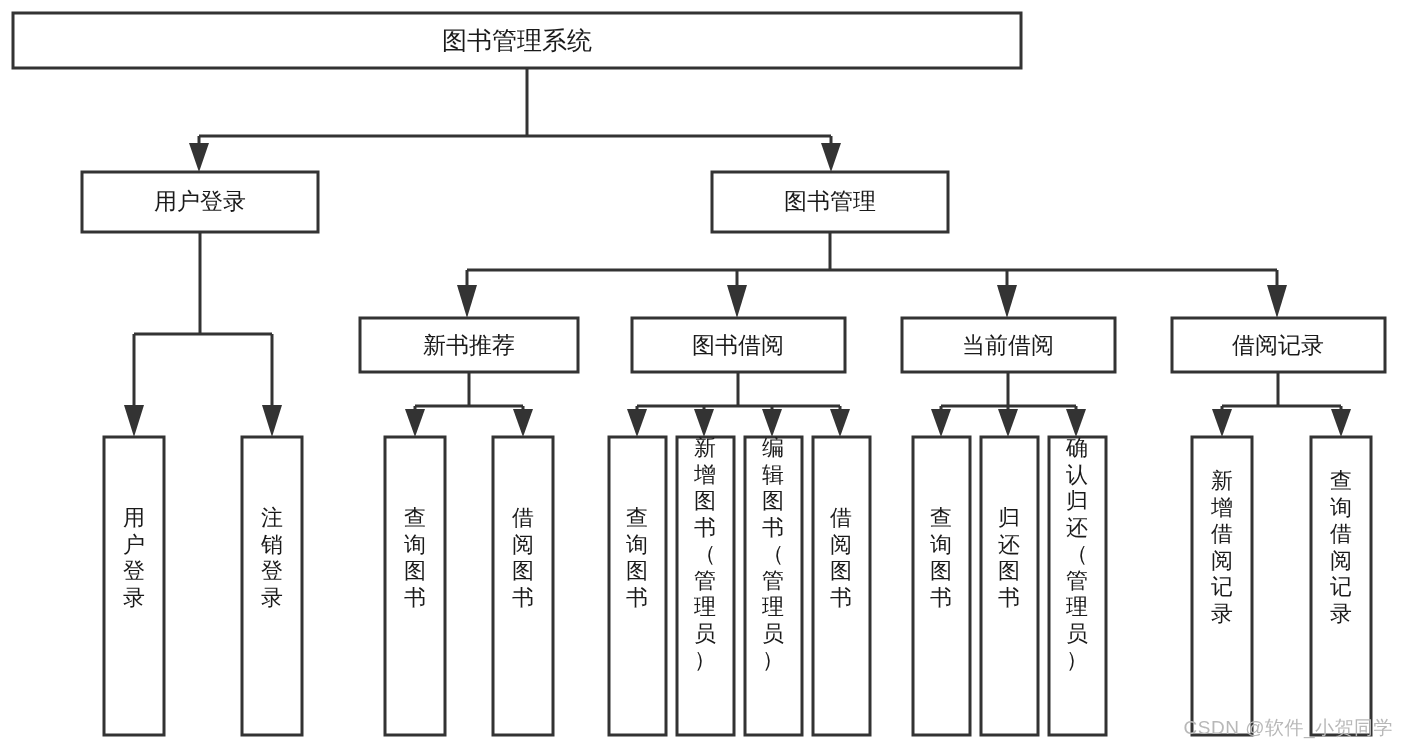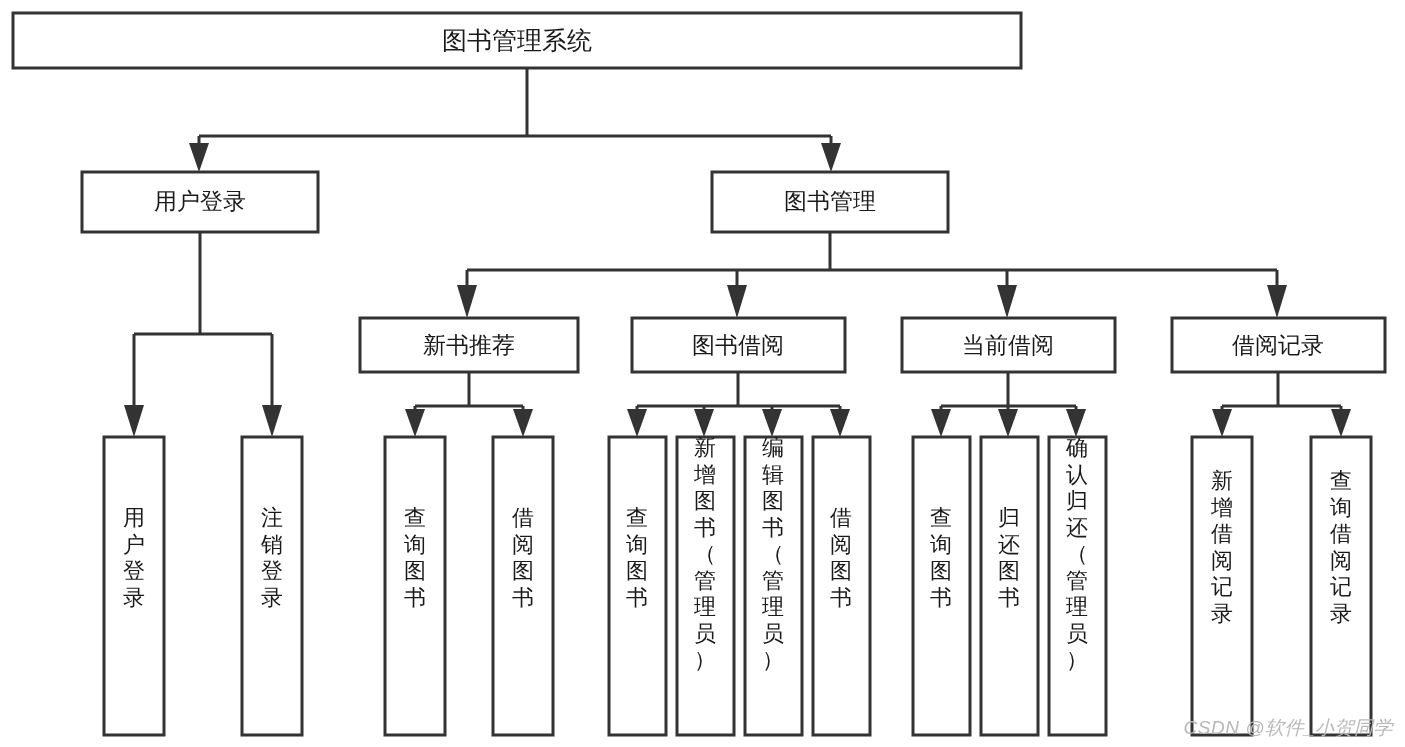--- a/index.html
+++ b/index.html
@@ -53,21 +53,20 @@
   }
   .watermark {
     position: absolute;
     right: 12px;
     bottom: 6px;
     font-family: "Liberation Sans", "DejaVu Sans", sans-serif;
     font-size: 19px;
     color: #b8b8b8;
     letter-spacing: 0.5px;
     white-space: nowrap;
-    font-style: italic;
   }
 </style>
 </head>
 <body>
 
 <svg id="diagram" viewBox="0 0 1405 747" xmlns="http://www.w3.org/2000/svg">
 
   <g>
     <rect class="node-rect" x="13" y="13" width="1008" height="55"></rect>
     <text class="node-label node-label-lg" x="517" y="42">图书管理系统</text>

